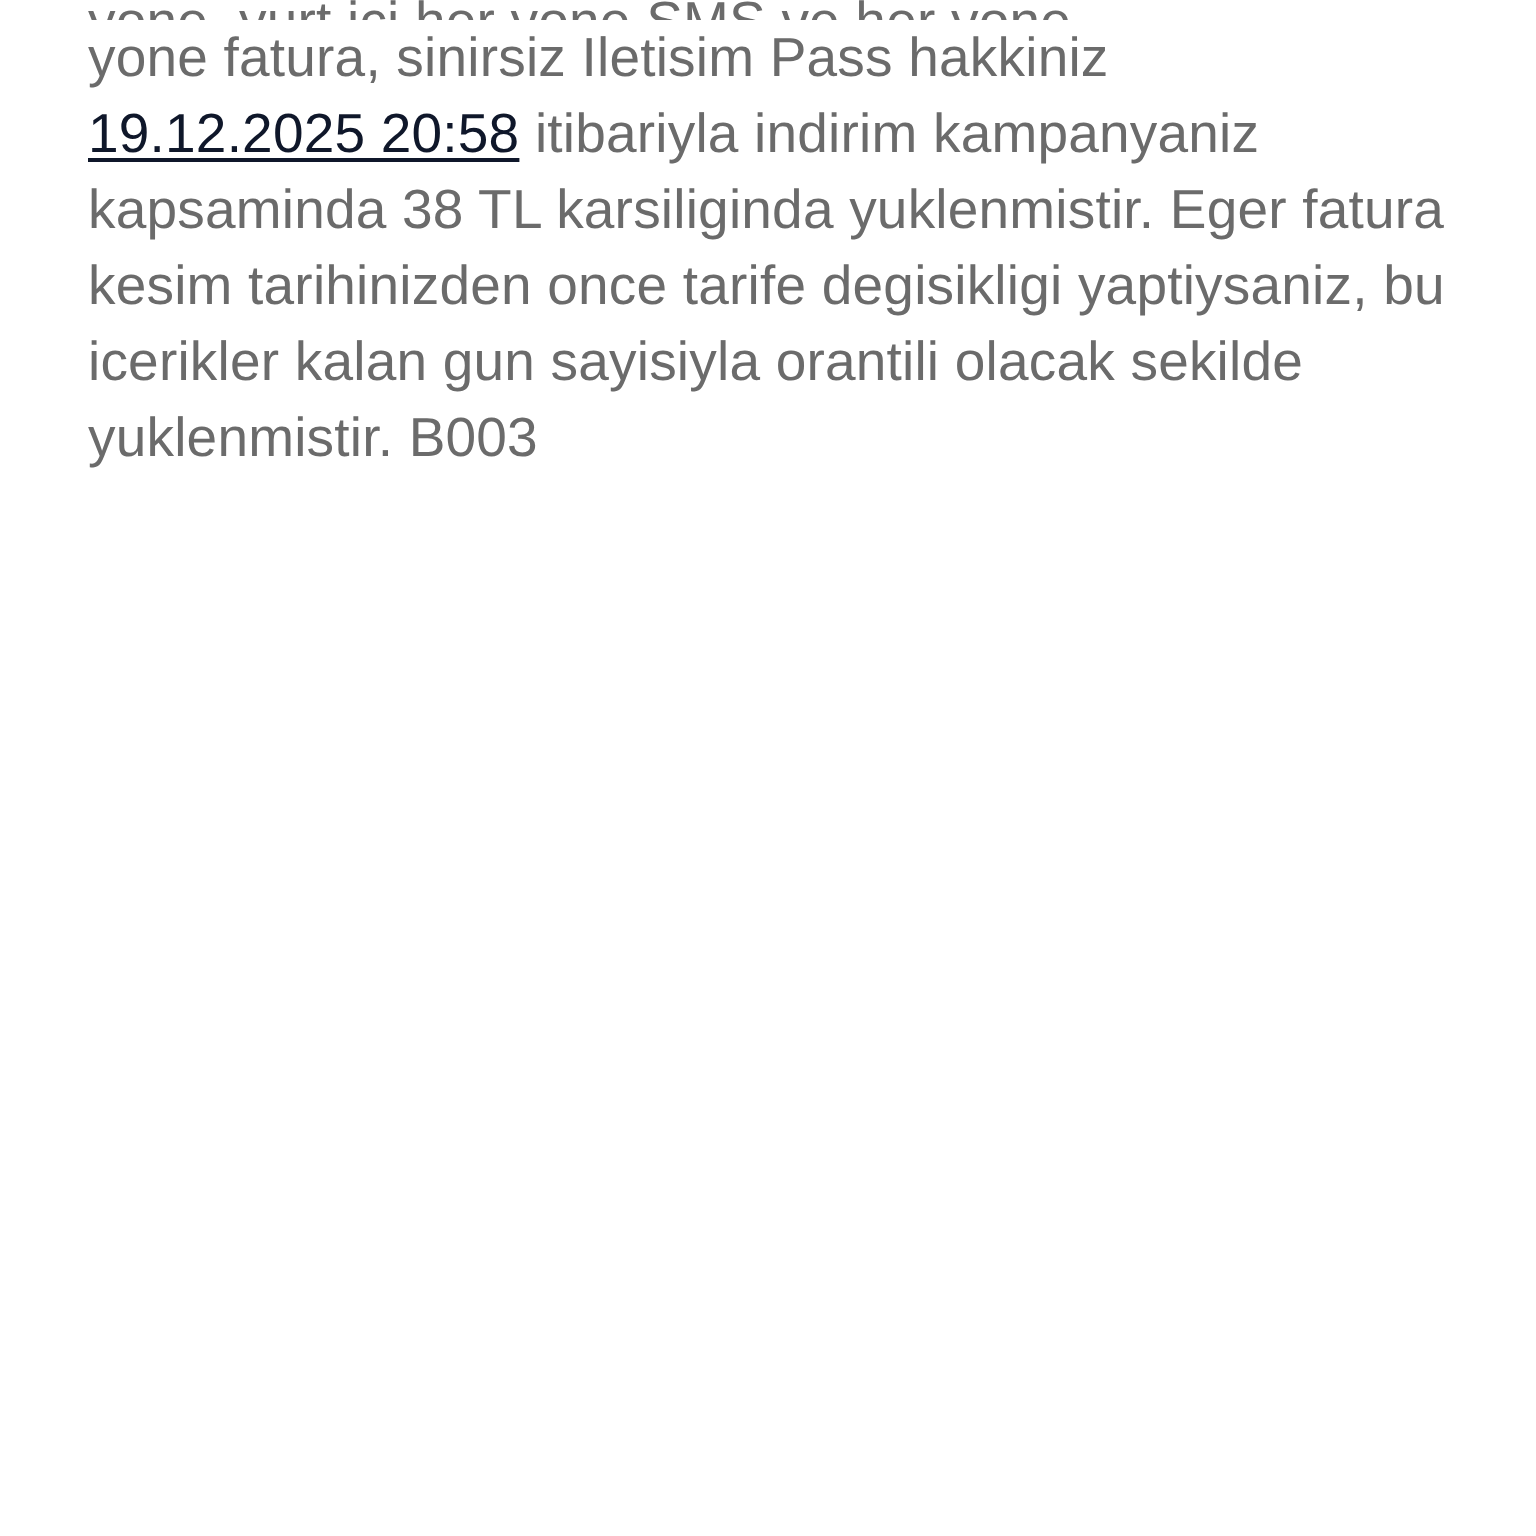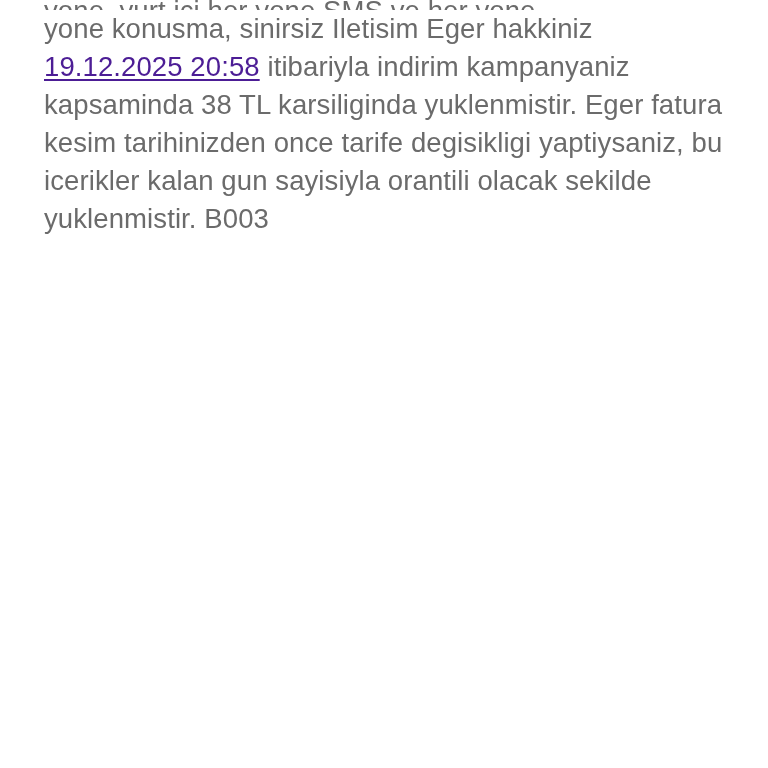--- a/index.html
+++ b/index.html
@@ -33,31 +33,31 @@
   }
 
   .message-body .clipped-line {
     display: block;
     height: 18px;
     overflow: hidden;
     color: #6b6b6b;
   }
 
   .link-date {
-    color: #4c1d95;
+    color: #0f172a;
     text-decoration: underline;
     text-underline-offset: 3px;
     font-weight: 400;
   }
 </style>
 </head>
 <body>
 
 <div id="screen">
 
   <div class="message-body">
     <span class="clipped-line">yone, yurt ici her yone SMS ve her yone</span>
-    <span>yone konusma, sinirsiz Iletisim Eger hakkiniz</span>
+    <span>yone fatura, sinirsiz Iletisim Pass hakkiniz</span>
     <br>
     <span class="link-date">19.12.2025 20:58</span><span> itibariyla indirim kampanyaniz kapsaminda 38 TL karsiliginda yuklenmistir. Eger fatura kesim tarihinizden once tarife degisikligi yaptiysaniz, bu icerikler kalan gun sayisiyla orantili olacak sekilde yuklenmistir. B003</span>
   </div>
 
 </div>
 
 </body></html>

